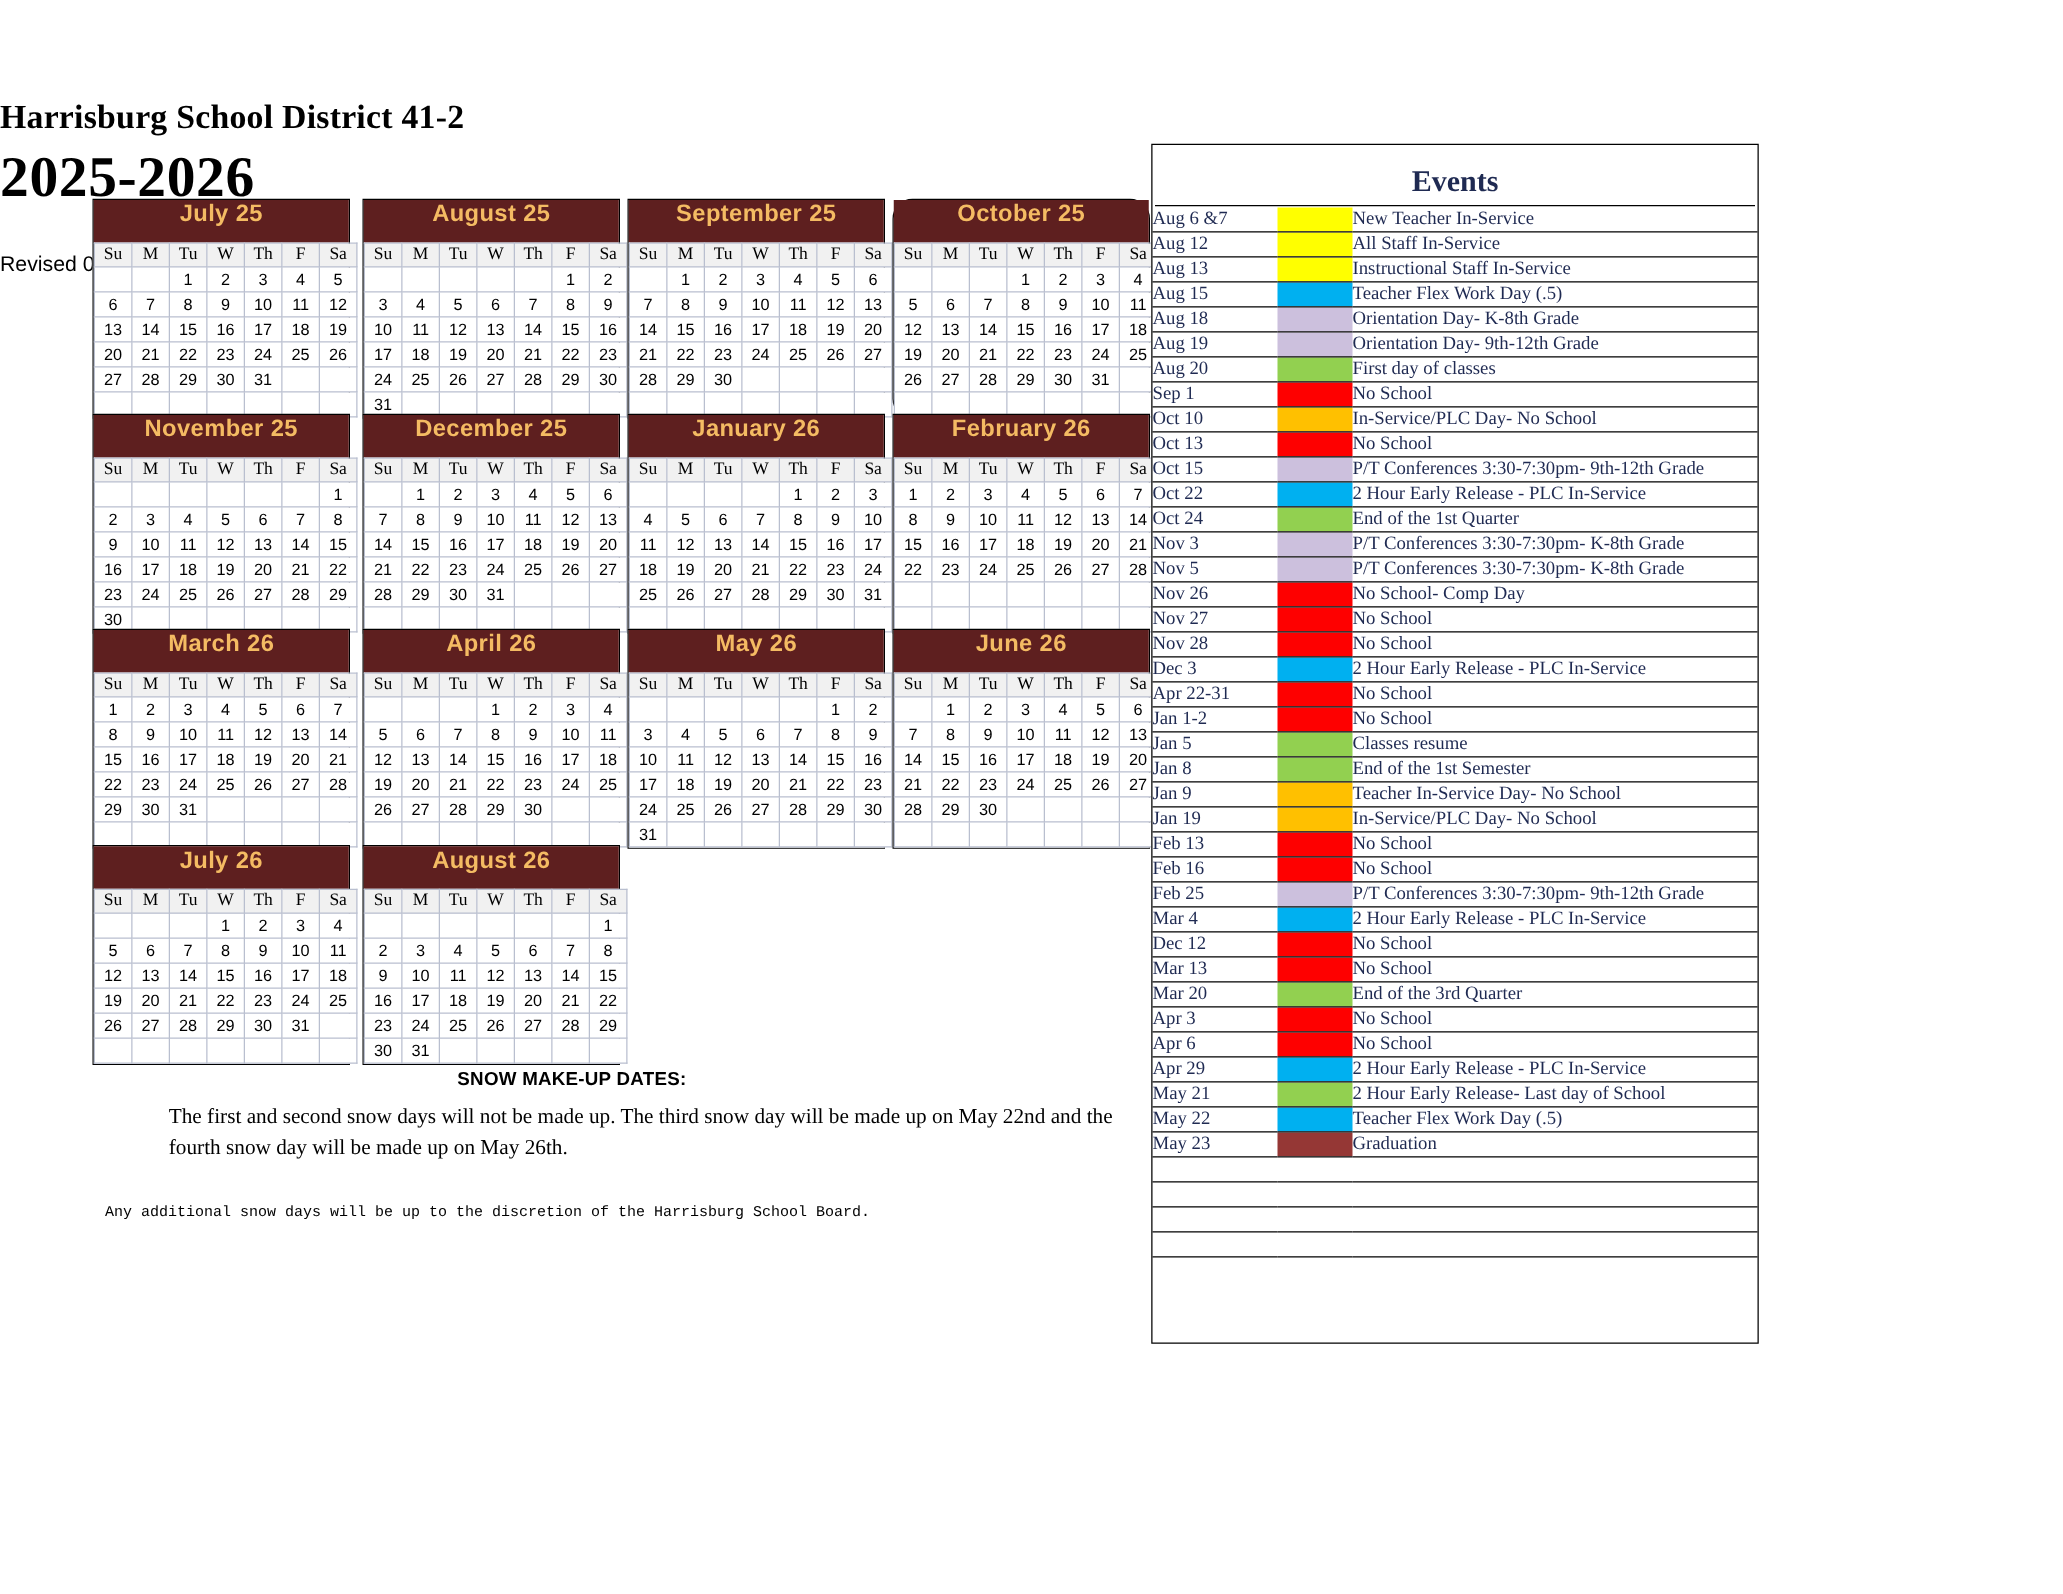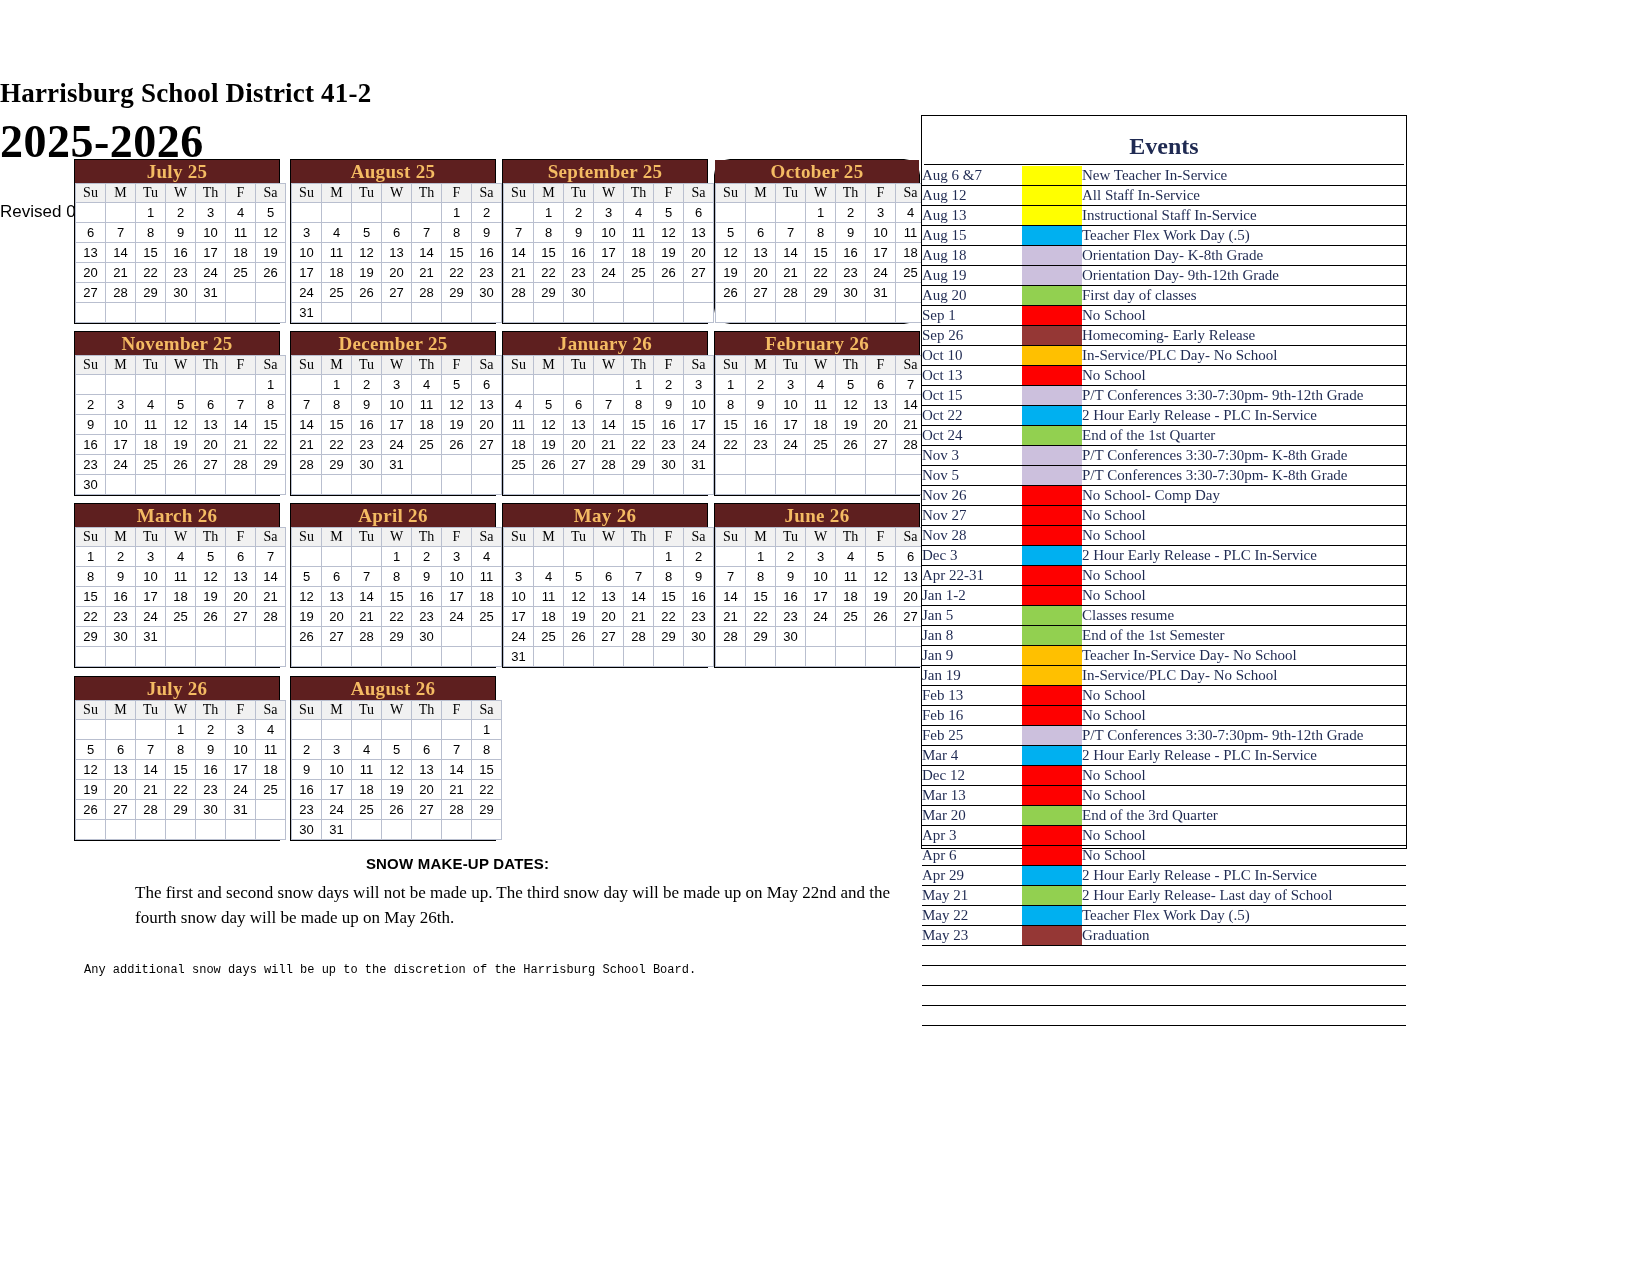--- a/index.html
+++ b/index.html
@@ -35,26 +35,26 @@
   .month {
     position:absolute;
     width:206px;
     border:1px solid #000;
     background:#fff;
     box-sizing:border-box;
   }
   .month-title {
     background:#5e1f1f;
     color:#f4bb63;
-    font-family:Liberation Serif, serif;
+    font-family:Liberation Sans, sans-serif;
     font-weight:bold;
     font-size:19px;
     text-align:center;
     line-height:23px;
-    height:23px;
+    height:34px;
     letter-spacing:.3px;
   }
   table.cal { border-collapse:collapse; width:100%; table-layout:fixed;padding-left:46px; }
   table.cal th, table.cal td {
     border:1px solid #b9bfcf;
     width:29px; height:19px;
     text-align:center;
     vertical-align:middle;
     font-family:"Liberation Sans", sans-serif;
     font-size:13px;
@@ -74,21 +74,21 @@
   td.c-yellow { background:#ffff00; color:#000; }
   td.c-cyan   { background:#00b0f0; color:#fff; }
   td.c-purple { background:#ccc0dd; color:#000; }
   td.c-green  { background:#92d050; color:#000; }
   td.c-orange { background:#ffc000; color:#000; }
   td.c-maroon { background:#953735; color:#fff; }
 
   
   .events-panel {
     position:absolute; left:921px; top:115px;
-    width:486px; height:734px;
+    width:486px; height:960px;
     border:1px solid #000;
     background:#fff;
     box-sizing:border-box;
   }
   .events-title {
     font-family:"Liberation Serif", serif;
     font-weight:bold; font-size:24px;
     color:#1f2a52;
     text-align:center;
     padding-top:17px;
@@ -1213,27 +1213,20 @@
             <td class="ev-label">First day of classes</td>
           </tr>
           <tr>
             <td class="ev-date">Sep 1</td>
             <td class="ev-swatch">
               <span class="sw red"></span>
             </td>
             <td class="ev-label">No School</td>
           </tr>
           <tr>
-            <td class="ev-date">Sep 26</td>
-            <td class="ev-swatch">
-              <span class="sw maroon"></span>
-            </td>
-            <td class="ev-label">Homecoming- Early Release</td>
-          </tr>
-          <tr>
             <td class="ev-date">Oct 10</td>
             <td class="ev-swatch">
               <span class="sw orange"></span>
             </td>
             <td class="ev-label">In-Service/PLC Day- No School</td>
           </tr>
           <tr>
             <td class="ev-date">Oct 13</td>
             <td class="ev-swatch">
               <span class="sw red"></span>

